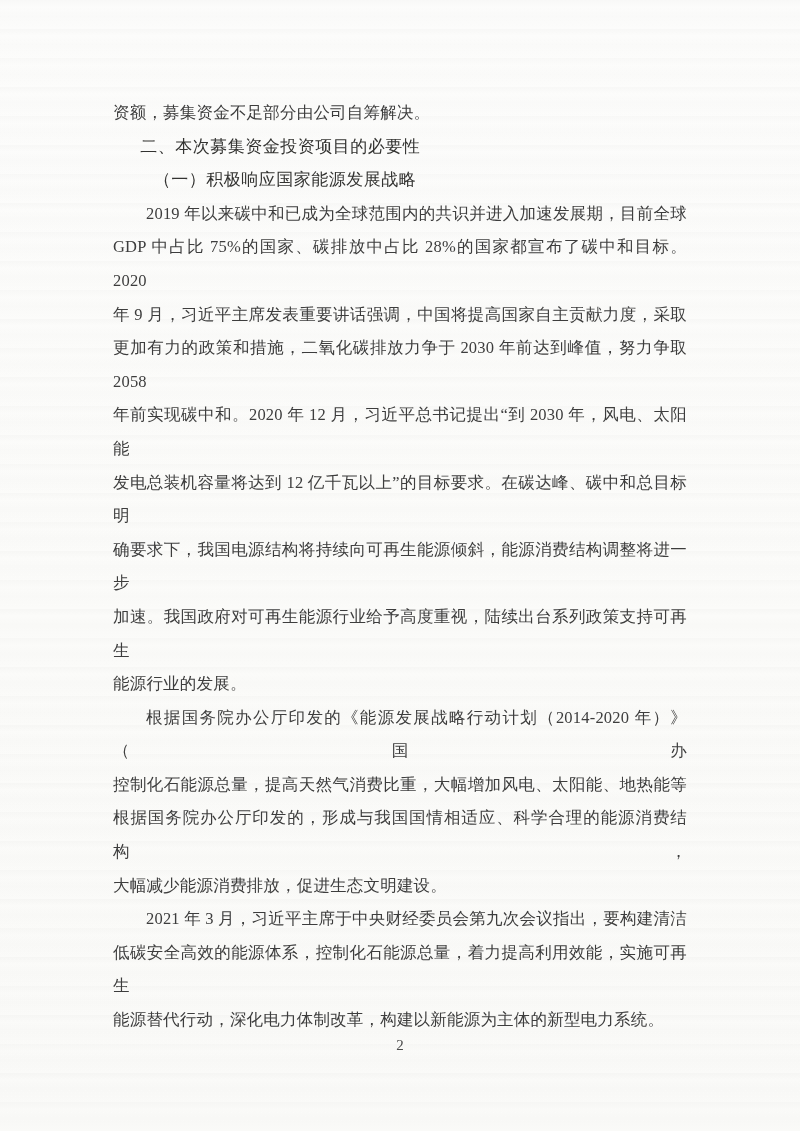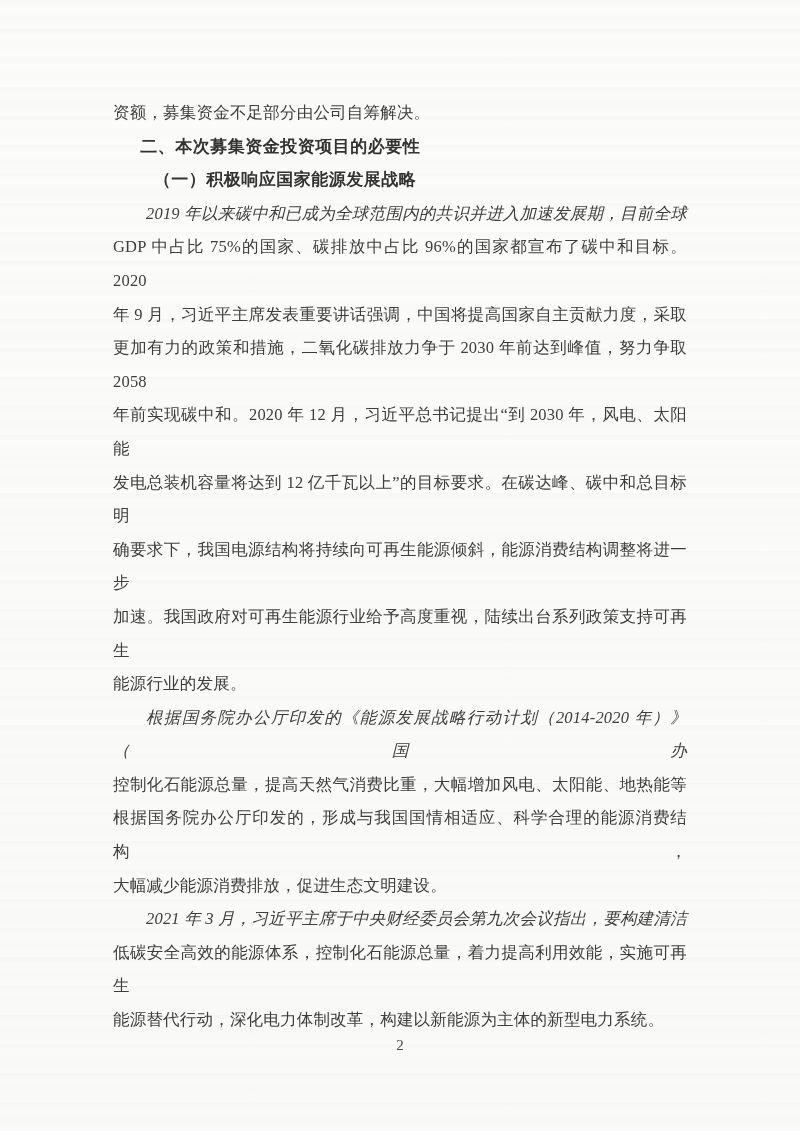--- a/index.html
+++ b/index.html
@@ -49,26 +49,26 @@
     white-space: nowrap;
   }
 
   .line.fill {
     white-space: normal;
     text-align: justify;
     text-align-last: justify;
     text-justify: inter-character;
   }
 
-  .line.indent { text-indent: 2em; font-style: italic; }
+  .line.indent { text-indent: 2em; }
 
   .block.heading2 .line,
   .block.heading3 .line {
     font-family: "Liberation Sans", "DejaVu Sans", sans-serif;
-    font-weight: 700;
+    font-weight: 400;
     font-size: 17px;
     color: #333331;
     letter-spacing: 0.5px;
   }
 
   .block.heading2 .line { text-indent: 1.6em; }
   .block.heading3 .line { text-indent: 2.4em; }
 
   .footer {
     position: absolute;
@@ -93,21 +93,21 @@
         <div class="line">资额，募集资金不足部分由公司自筹解决。</div>
       </div>
       <div class="block heading2">
         <div class="line">二、本次募集资金投资项目的必要性</div>
       </div>
       <div class="block heading3">
         <div class="line">（一）积极响应国家能源发展战略</div>
       </div>
       <div class="block body">
         <div class="line fill indent">2019 年以来碳中和已成为全球范围内的共识并进入加速发展期，目前全球</div>
-        <div class="line fill">GDP 中占比 75%的国家、碳排放中占比 96%的国家都宣布了碳中和目标。2020</div>
+        <div class="line fill">GDP 中占比 75%的国家、碳排放中占比 28%的国家都宣布了碳中和目标。2020</div>
         <div class="line fill">年 9 月，习近平主席发表重要讲话强调，中国将提高国家自主贡献力度，采取</div>
         <div class="line fill">更加有力的政策和措施，二氧化碳排放力争于 2030 年前达到峰值，努力争取 2058</div>
         <div class="line fill">年前实现碳中和。2020 年 12 月，习近平总书记提出“到 2030 年，风电、太阳能</div>
         <div class="line fill">发电总装机容量将达到 12 亿千瓦以上”的目标要求。在碳达峰、碳中和总目标明</div>
         <div class="line fill">确要求下，我国电源结构将持续向可再生能源倾斜，能源消费结构调整将进一步</div>
         <div class="line fill">加速。我国政府对可再生能源行业给予高度重视，陆续出台系列政策支持可再生</div>
         <div class="line">能源行业的发展。</div>
       </div>
       <div class="block body">
         <div class="line fill indent">根据国务院办公厅印发的《能源发展战略行动计划（2014-2020 年）》（国办</div>

